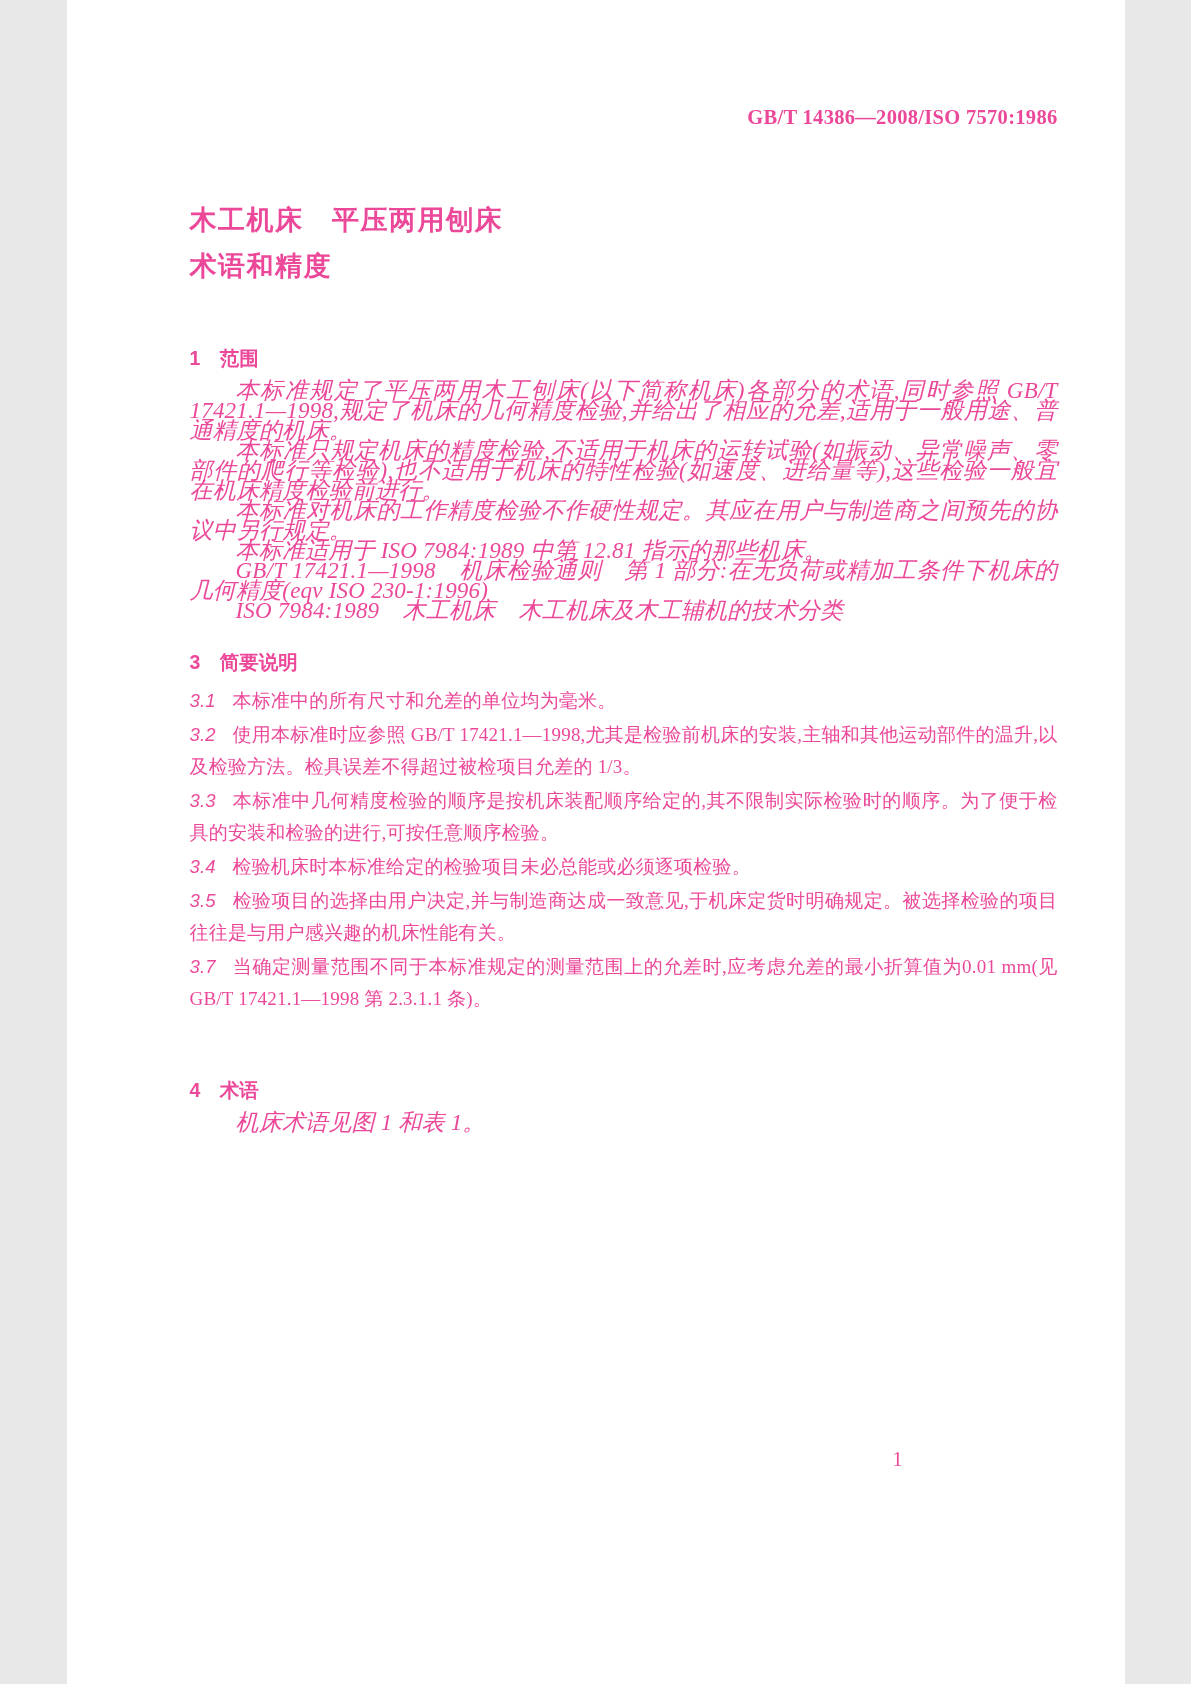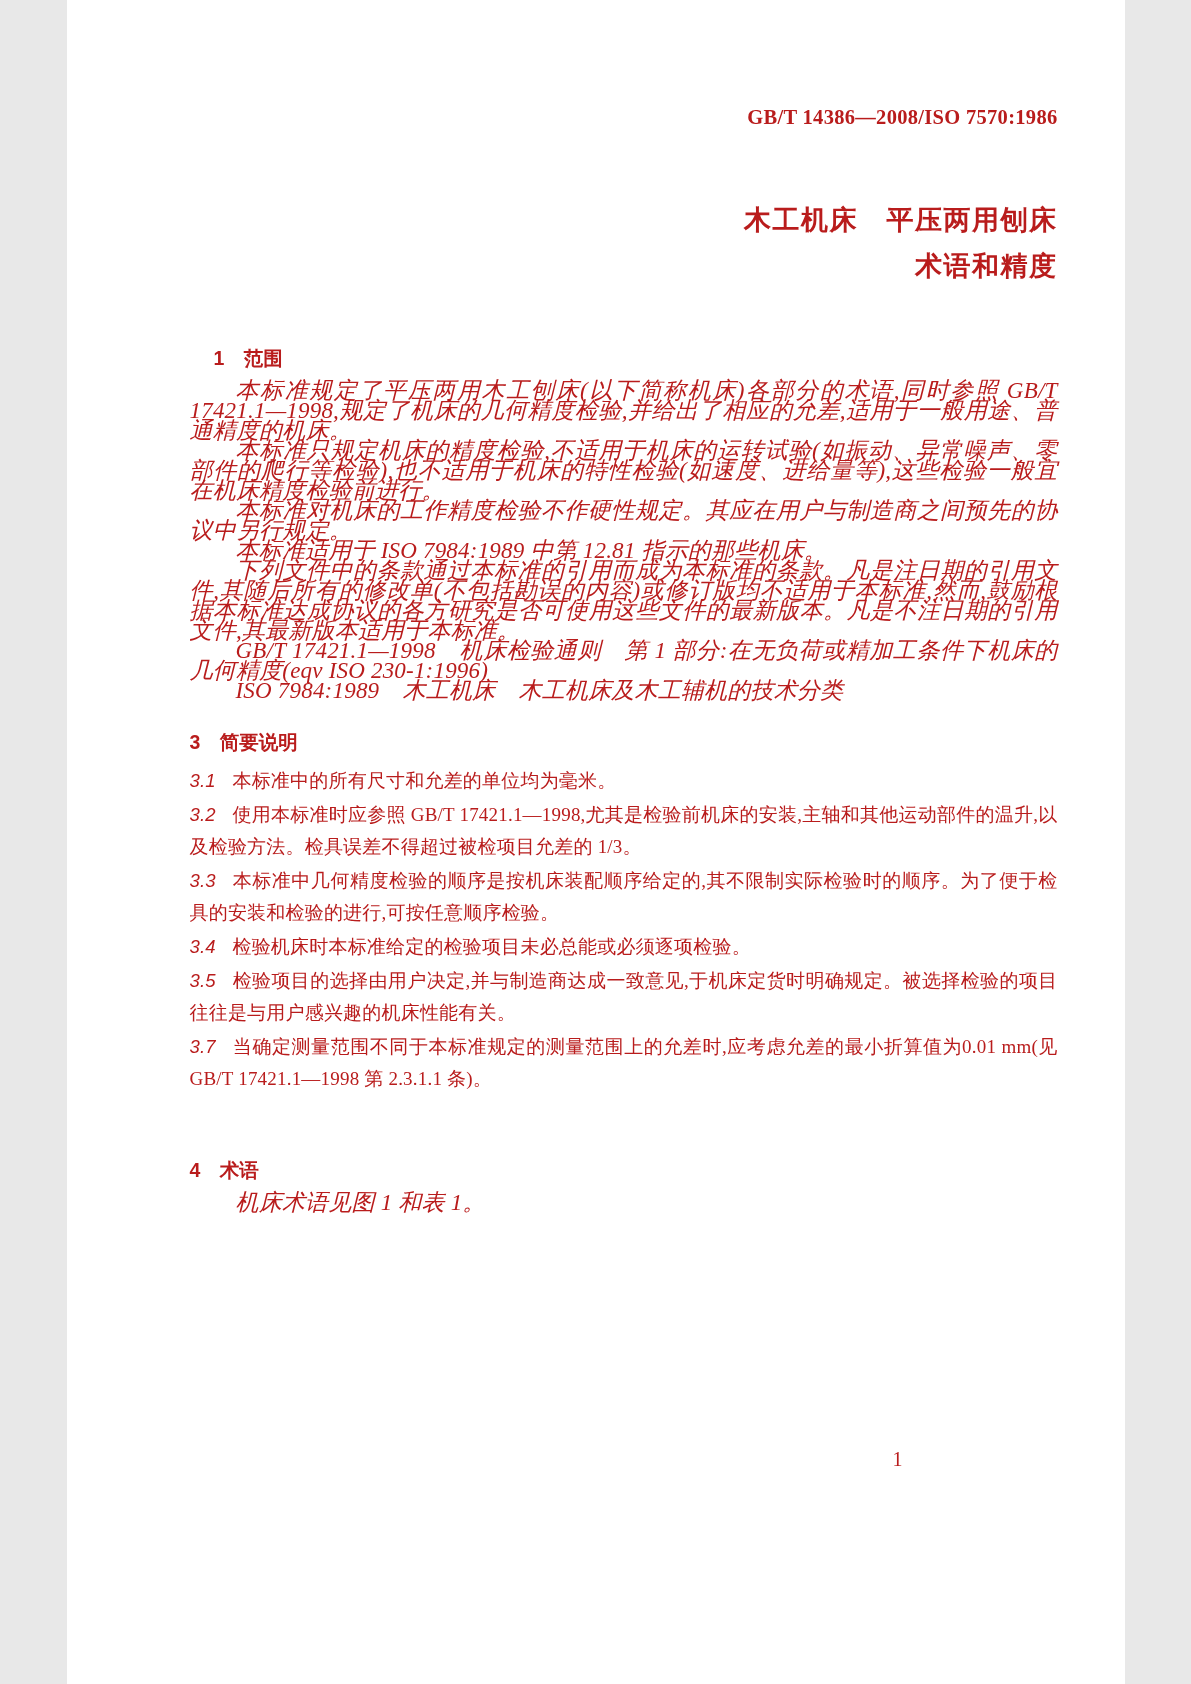--- a/index.html
+++ b/index.html
@@ -3,55 +3,55 @@
 <meta charset="utf-8">
 <style>
   * { margin: 0; padding: 0; box-sizing: border-box; }
   html, body { background: #e8e8e8; }
   .page {
     position: relative;
     width: 1058px;
     height: 1684px;
     margin: 0 auto;
     background: #ffffff;
-    color: #b91c1c;
+    color: #ec4899;
     font-family: "Liberation Serif", serif;
     overflow: hidden;
   }
   .content {
     position: absolute;
     left: 123px;
     top: 0;
     width: 868px;
   }
   .doc-header {
     margin-top: 106px;
     text-align: right;
     font-size: 20.5px;
     font-weight: bold;
     letter-spacing: 0.3px;
     font-family: "Liberation Serif", serif;
   }
   .doc-title {
     margin-top: 68px;
-    text-align: right;
+    text-align: left;
     font-family: "Liberation Sans", sans-serif;
     font-weight: bold;
     font-size: 27px;
     line-height: 46px;
     letter-spacing: 1.5px;
   }
   .sec-heading {
     margin: 26px 0 8px 0;
     font-family: "Liberation Sans", sans-serif;
     font-weight: bold;
     font-size: 19.5px;
     line-height: 30px;
   }
-  .sec-heading.first { margin-top: 54px; margin-left: 24px; }
+  .sec-heading.first { margin-top: 54px; }
   .sec-heading.mt-lg { margin-top: 60px; }
   .sec-num { display: inline-block; margin-right: 1em; }
   .para {
     font-size: 23px;
     line-height: 20px;
     text-indent: 2em;
     text-align: justify;
     letter-spacing: 0.2px;
     font-style: italic;
   }
@@ -91,21 +91,20 @@
     </div>
 
     <div class="sec-heading first">
       <span class="sec-num">1</span><span>范围</span>
     </div>
     <p class="para">本标准规定了平压两用木工刨床(以下简称机床)各部分的术语,同时参照 GB/T 17421.1—1998,规定了机床的几何精度检验,并给出了相应的允差,适用于一般用途、普通精度的机床。</p>
     <p class="para">本标准只规定机床的精度检验,不适用于机床的运转试验(如振动、异常噪声、零部件的爬行等检验),也不适用于机床的特性检验(如速度、进给量等),这些检验一般宜在机床精度检验前进行。</p>
     <p class="para">本标准对机床的工作精度检验不作硬性规定。其应在用户与制造商之间预先的协议中另行规定。</p>
     <p class="para">本标准适用于 ISO 7984:1989 中第 12.81 指示的那些机床。</p>
 
-    <p class="para">下列文件中的条款通过本标准的引用而成为本标准的条款。凡是注日期的引用文件,其随后所有的修改单(不包括勘误的内容)或修订版均不适用于本标准,然而,鼓励根据本标准达成协议的各方研究是否可使用这些文件的最新版本。凡是不注日期的引用文件,其最新版本适用于本标准。</p>
     <p class="para">GB/T 17421.1—1998　机床检验通则　第 1 部分:在无负荷或精加工条件下机床的几何精度(eqv ISO 230-1:1996)</p>
     <p class="para">ISO 7984:1989　木工机床　木工机床及木工辅机的技术分类</p>
 
     <div class="sec-heading">
       <span class="sec-num">3</span><span>简要说明</span>
     </div>
     <div class="clause">
       <span class="clause-num">3.1</span><span>本标准中的所有尺寸和允差的单位均为毫米。</span>
     </div>
     <div class="clause">

